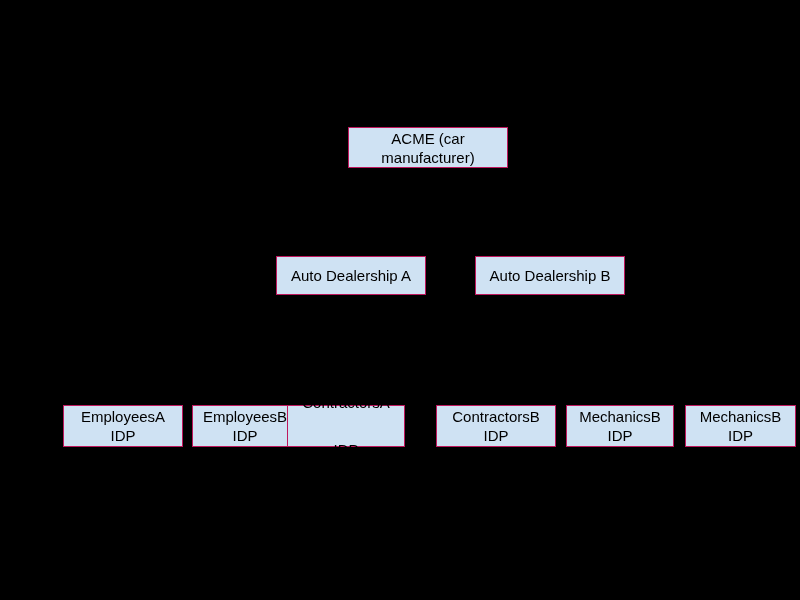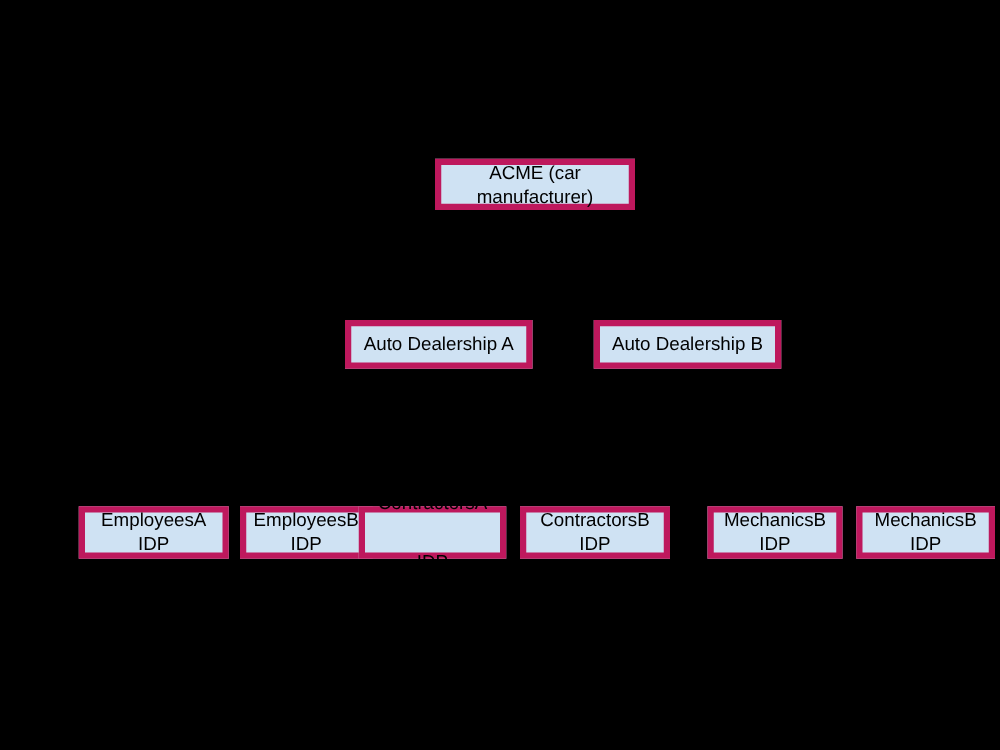--- a/index.html
+++ b/index.html
@@ -10,42 +10,42 @@
     width: 800px;
     height: 600px;
     background: #000000;
     position: relative;
     overflow: hidden;
     font-family: "Liberation Sans", sans-serif;
   }
   .node {
     position: absolute;
     background: #cfe2f3;
-    border: 5px solid #be185d;
+    border: 1px solid #be185d;
     color: #000000;
     display: flex;
     flex-direction: column;
     align-items: center;
     justify-content: center;
     text-align: right;
     font-size: 15px;
     line-height: 19px;
     box-sizing: border-box;
     white-space: nowrap;
   }
   
   #node-acme         { left: 348px; top: 127px; width: 160px; height: 41px; }
   
   #node-dealership-a { left: 276px; top: 256px; width: 150px; height: 39px; }
   #node-dealership-b { left: 475px; top: 256px; width: 150px; height: 39px; }
   
   #node-idp-0 { left:  63px; top: 405px; width: 120px; height: 42px; }
   #node-idp-1 { left: 192px; top: 405px; width: 106px; height: 42px; }
   #node-idp-2 { left: 287px; top: 405px; width: 118px; height: 42px; gap: 28px; }
-  #node-idp-3 { left: 416px; top: 405px; width: 120px; height: 42px; }
+  #node-idp-3 { left: 436px; top: 405px; width: 120px; height: 42px; }
   #node-idp-4 { left: 566px; top: 405px; width: 108px; height: 42px; }
   #node-idp-5 { left: 685px; top: 405px; width: 111px; height: 42px; }
 </style>
 </head>
 <body>
 
 <div class="node" id="node-acme">
   <span>ACME (car</span>
   <span>manufacturer)</span>
 </div>

